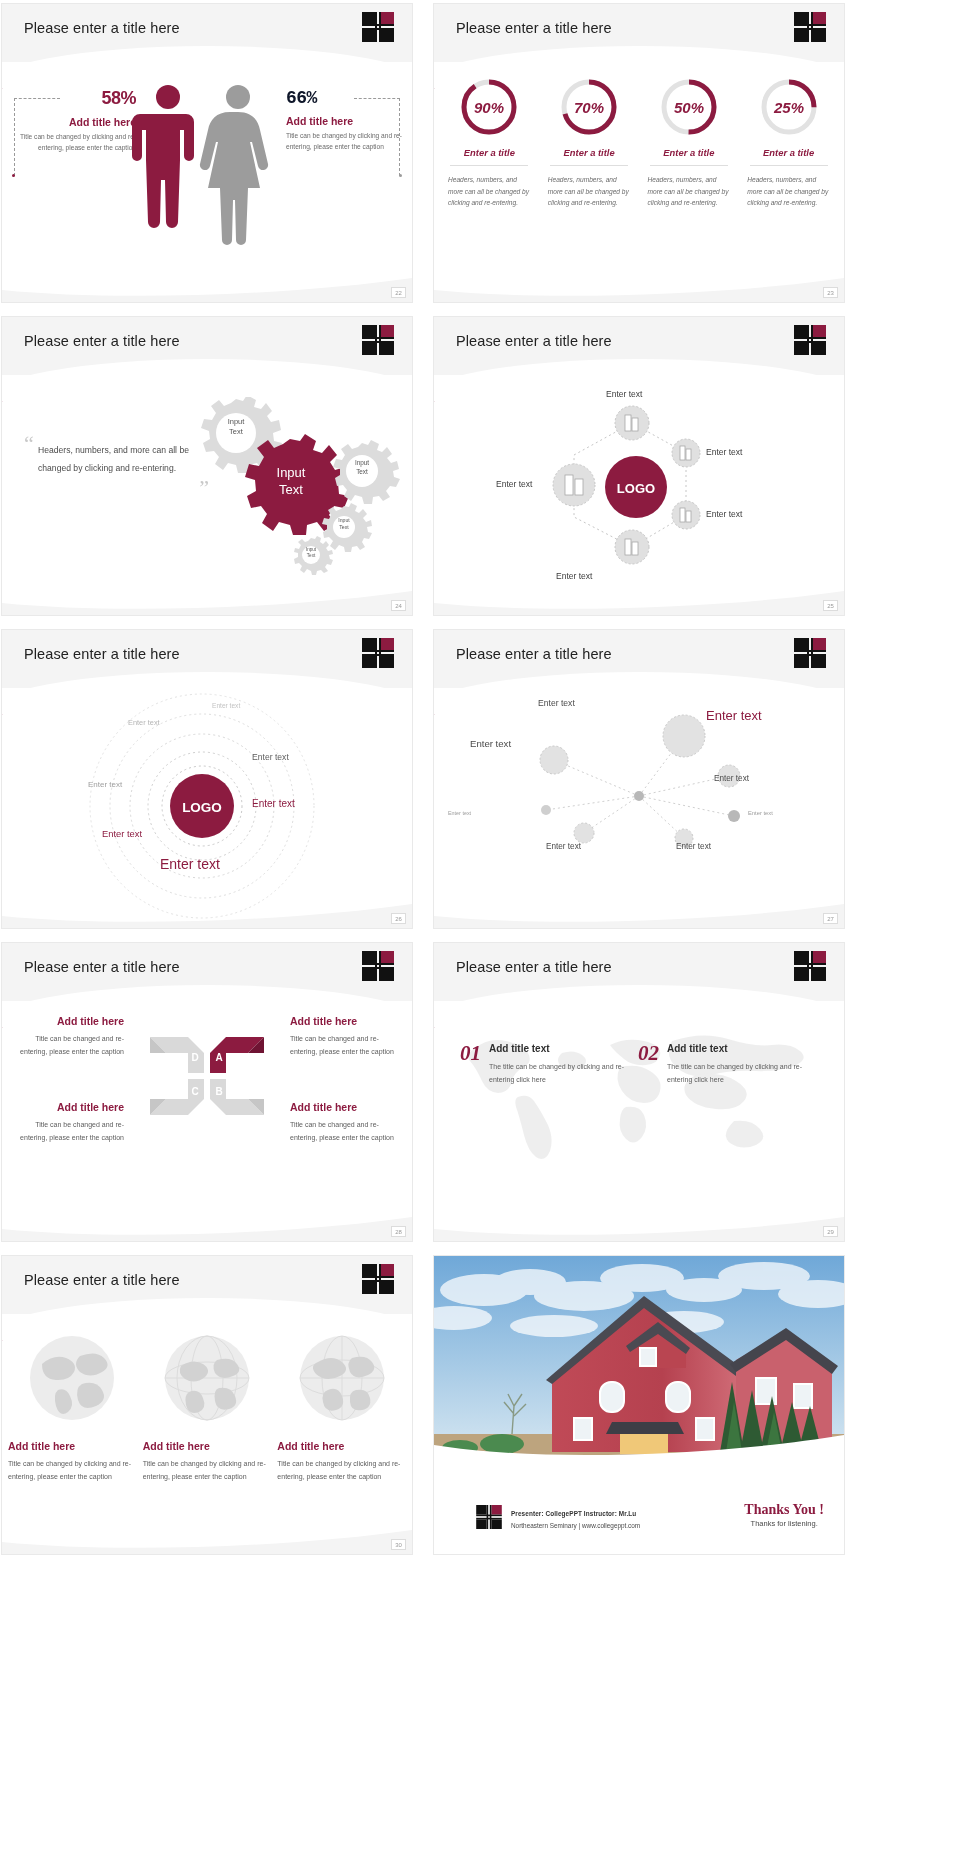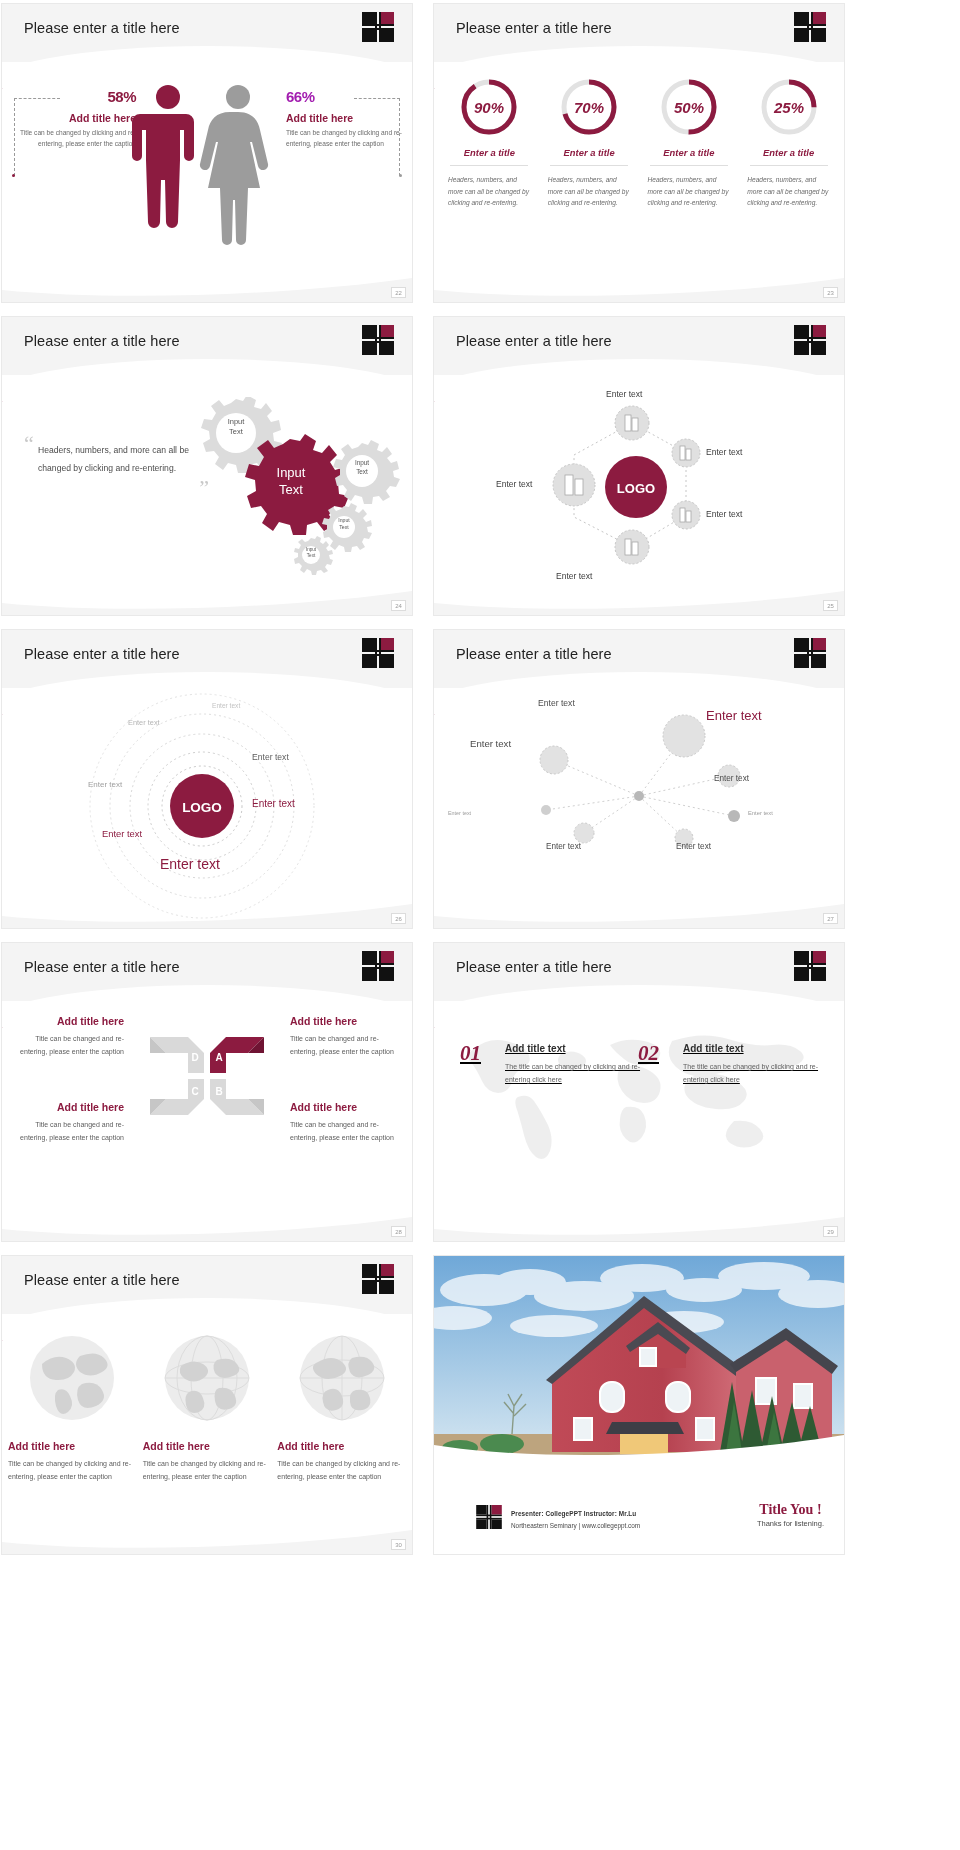--- a/index.html
+++ b/index.html
@@ -59,23 +59,23 @@
     font-size: 6px; color: #9a9a9a; border: 1px solid #dcdcdc; background: #fff;
     z-index: 7;
   }
   .body { position: absolute; left: 0; top: 58px; width: 100%; bottom: 0; z-index: 4; }
 
   
   .gendwrap { position: absolute; inset: 0; }
   .g-col { position: absolute; top: 26px; width: 118px; }
   .g-left { left: 16px; text-align: left; }
   .g-right { right: 8px; text-align: left; }
-  .g-pct { font-size: 15px; font-weight: bold; letter-spacing: -.5px; }
+  .g-pct { font-size: 18px; font-weight: bold; letter-spacing: -.5px; }
   .g-pct.m { color: #8c1b40; text-align: right; }
-  .g-pct.f { color: #a21caf; }
+  .g-pct.f { color: #0f172a; font-family: Liberation Mono, monospace; }
   .g-t { font-size: 10.5px; font-weight: bold; color: #8c1b40; margin-top: 7px; }
   .g-d { font-size: 6.6px; color: #6b6b6b; line-height: 1.65; margin-top: 4px; }
   .dashbox {
     position: absolute; border-left: 1px dashed #9a9a9a; border-top: 1px dashed #9a9a9a;
   }
   .dashbox.l { left: 12px; top: 36px; width: 46px; height: 78px; }
   .dashbox.r { right: 12px; top: 36px; width: 46px; height: 78px; border-left: none; border-right: 1px dashed #9a9a9a; }
   .dotend { position: absolute; width: 3px; height: 3px; border-radius: 50%; }
   .figs { position: absolute; left: 128px; top: 18px; width: 150px; height: 180px; }
 
@@ -116,21 +116,21 @@
   .x-blk .t { font-size: 10.5px; font-weight: bold; color: #8c1b40; }
   .x-blk .d { font-size: 7px; color: #5d5d5d; line-height: 1.9; margin-top: 5px; }
   .x-tl { left: 10px; top: 14px; text-align: right; }
   .x-bl { left: 10px; top: 100px; text-align: right; }
   .x-tr { right: 10px; top: 14px; text-align: left; }
   .x-br { right: 10px; top: 100px; text-align: left; }
   .xart { position: absolute; left: 146px; top: 26px; width: 118px; height: 98px; }
 
   
   .wmap { position: absolute; left: 0; top: 0; width: 100%; height: 100%; opacity: .14; }
-  .num-row { position: absolute; top: 42px; display: flex; gap: 24px; text-decoration: underline; }
+  .num-row { position: absolute; top: 42px; display: flex; gap: 8px; }
   .num-row.a { left: 26px; }
   .num-row.b { left: 204px; }
   .bignum {
     font-size: 21px; font-weight: bold; font-style: italic; color: #8c1b40;
     font-family: "Liberation Serif", serif; line-height: 1;
   }
   .num-txt .t { font-size: 10px; font-weight: bold; color: #2e2e2e; }
   .num-txt .d { font-size: 7px; color: #5d5d5d; line-height: 1.9; margin-top: 6px; width: 138px; }
 
   
@@ -873,19 +873,19 @@
             <rect x="0" y="12" width="32" height="2" fill="#111"></rect>
               <rect x="0" y="16" width="32" height="2" fill="#111"></rect>
           </svg>
         </div>
         <div class="lines">
           <div class="l1">Presenter: CollegePPT   Instructor: Mr.Lu</div>
           <div class="l2">Northeastern Seminary  |  www.collegeppt.com</div>
         </div>
       </div>
       <div class="f-thanks">
-        <div class="big">Title You !</div>
+        <div class="big">Thanks You !</div>
         <div class="sub">Thanks for listening.</div>
       </div>
     </div>
   </div>
 
 </div>
 
 </body></html>

